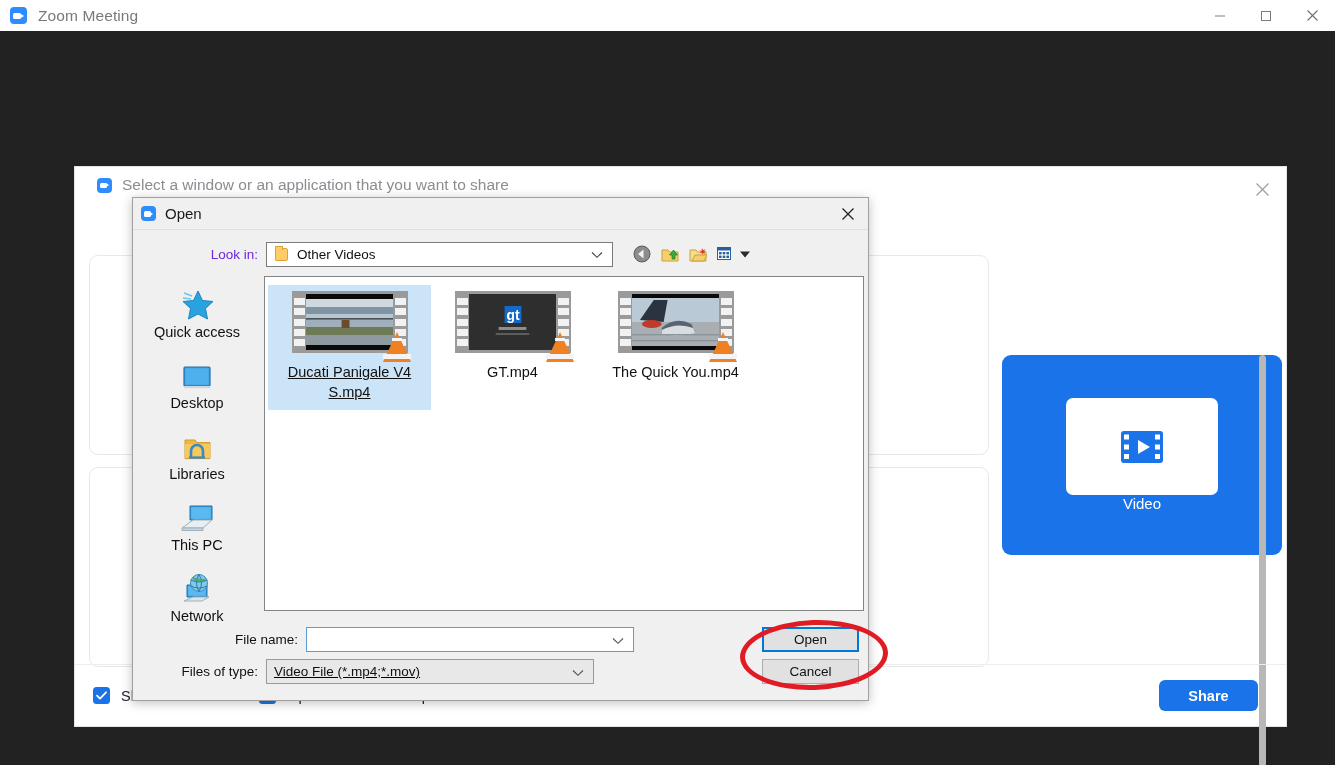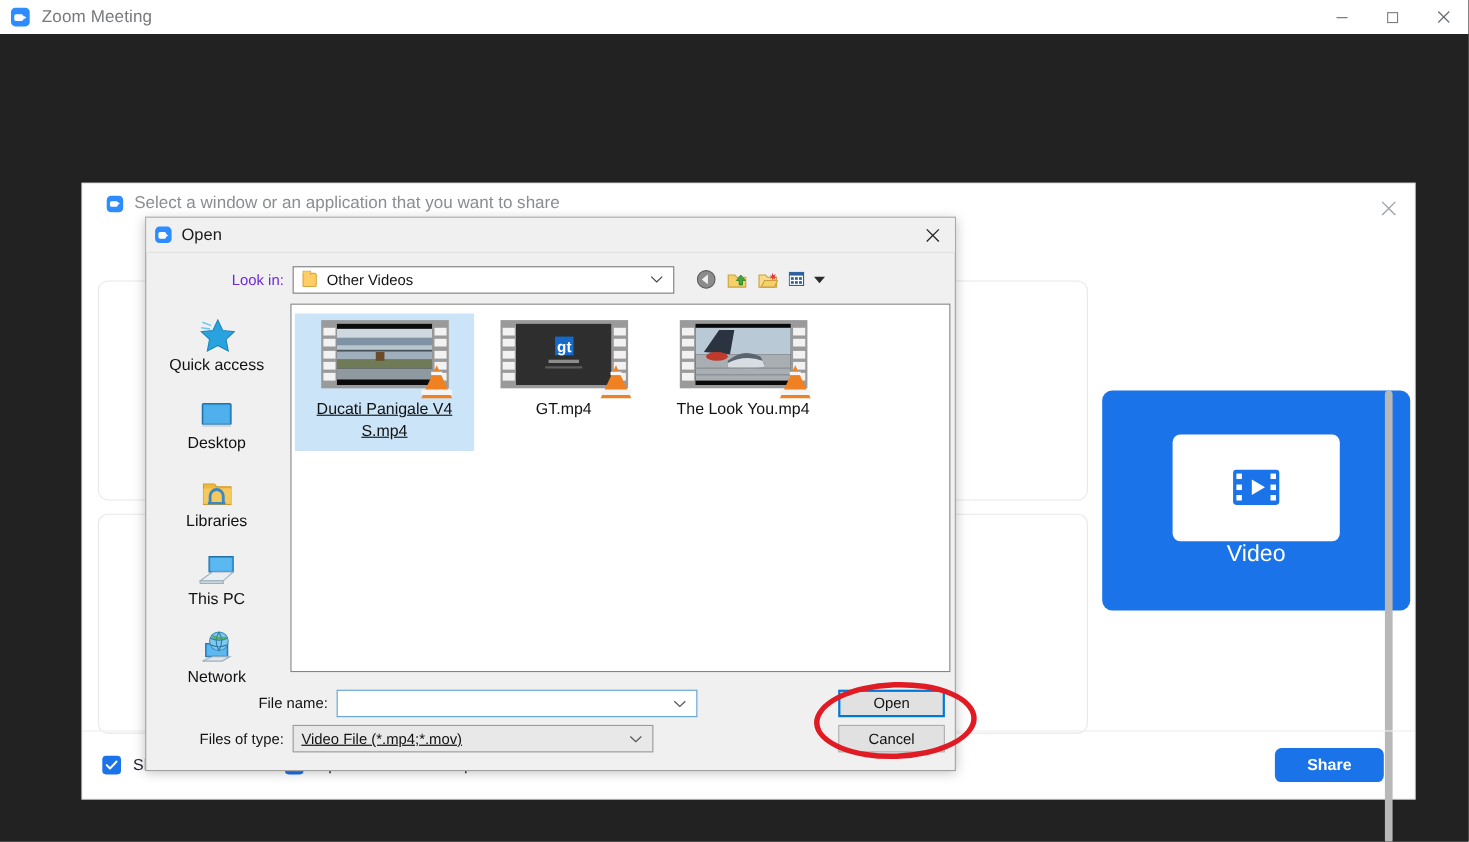--- a/index.html
+++ b/index.html
@@ -91,21 +91,21 @@
   .tile-video {
     position: absolute; left: 913px; top: 100px;
     width: 280px; height: 200px;
     background: #1a73e8; border-radius: 9px;
     display: flex; flex-direction: column; align-items: center; justify-content: center;
   }
   .tile-video-inner {
     width: 152px; height: 97px; background: #ffffff; border-radius: 7px;
     display: flex; align-items: center; justify-content: center;
   }
-  .tile-video-label { color: #ffffff; font-size: 21px; }
+  .tile-video-label { color: #ffffff; font-size: 15px; }
 
   .share-scrollbar {
     position: absolute; right: 6px; top: 100px; width: 7px; height: 412px;
     background: #b8b8b8; border-radius: 4px;
   }
 
   .share-footer {
     position: absolute; left: 0; right: 0; bottom: 0; height: 62px;
     border-top: 1px solid #ededed;
     display: flex; align-items: center;
@@ -585,21 +585,21 @@
               <div class="perf">
                   <i></i>
                   <i></i>
                   <i></i>
                   <i></i>
                   <i></i>
                 </div>
             </div>
             <div class="vlc-cone"></div>
           </div>
-          <div class="file-name">The Look You.mp4</div>
+          <div class="file-name">The Quick You.mp4</div>
         </div>
 
       </div>
     </div>
 
     <div class="od-bottom">
       <div class="od-field-row row-filename">
         <div class="od-field-label">File name:</div>
         <div class="od-input">
           <span class="fld-caret">

